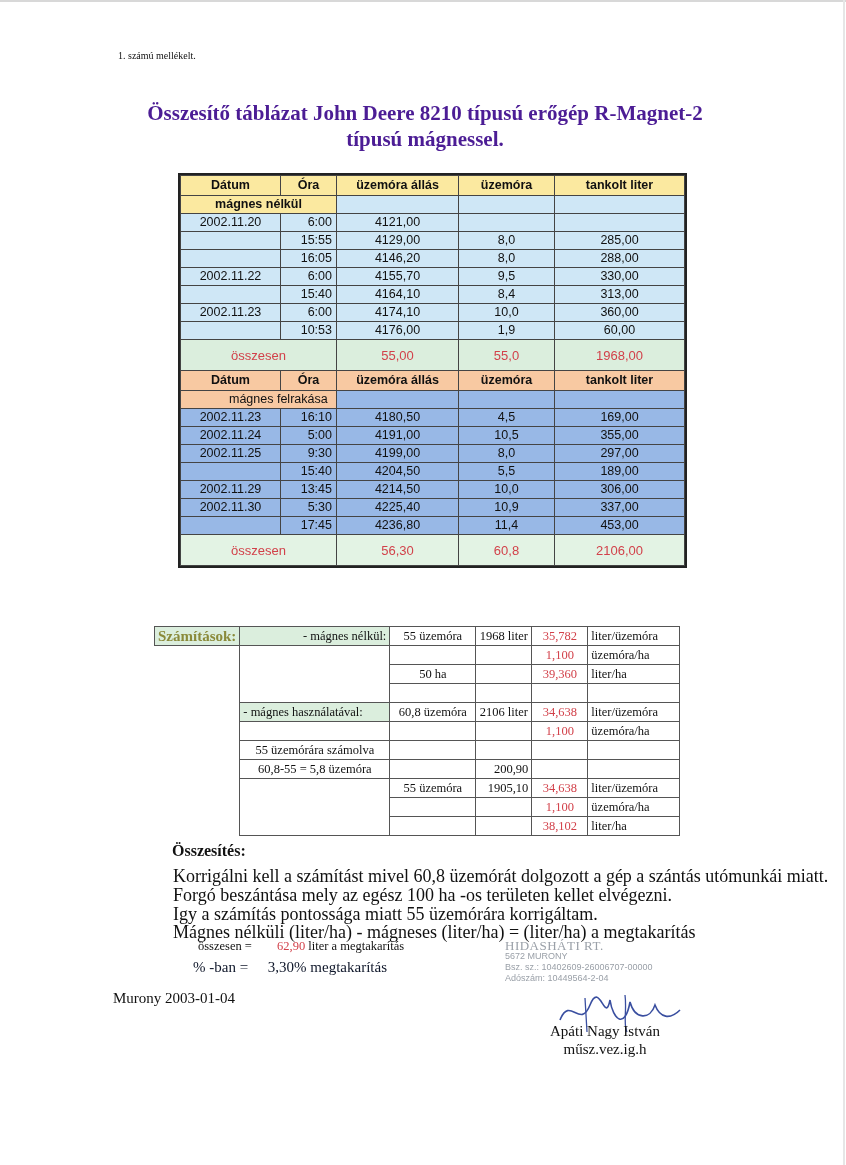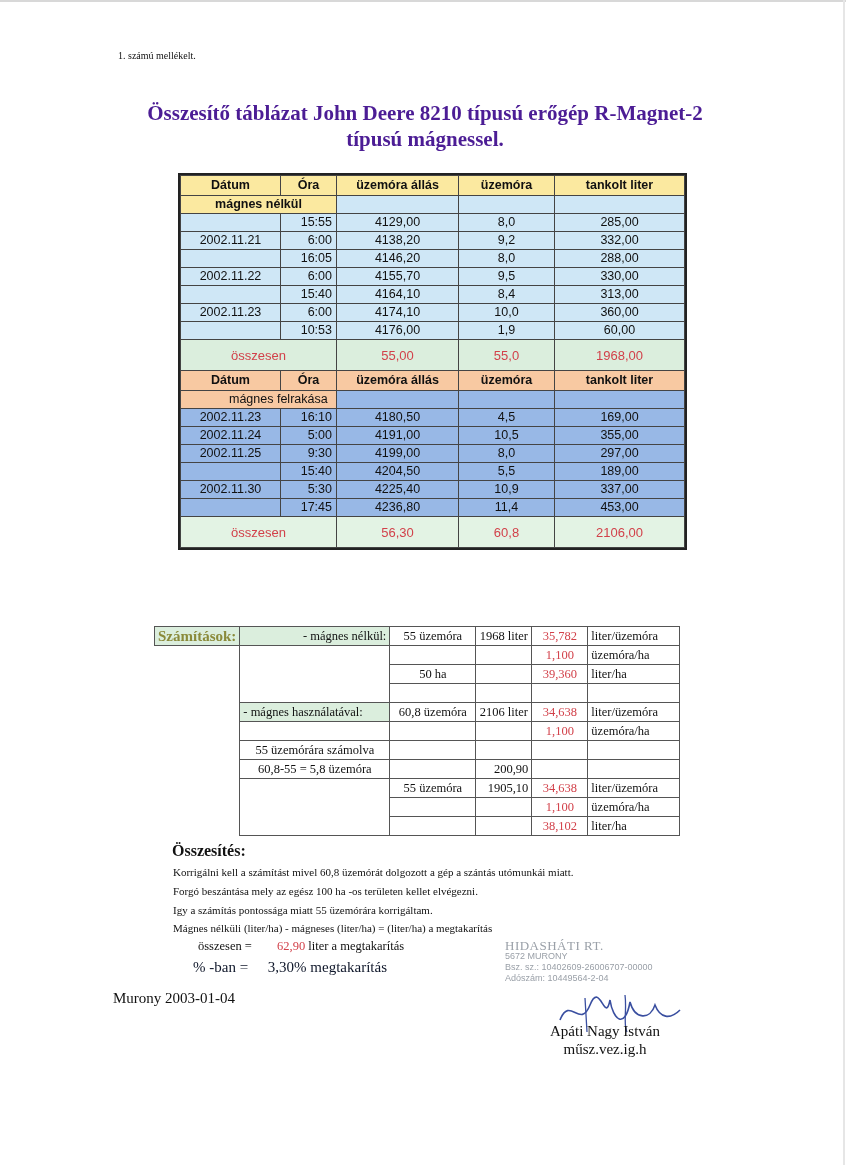--- a/index.html
+++ b/index.html
@@ -36,21 +36,21 @@
   .calc td { border:1px solid #555; height:18px; line-height:18px; padding:0 3px; white-space:nowrap; }
   .calc td.nb { border:none; }
   .calc .k1 { width:83px; } .calc .k2 { width:150px; } .calc .k3 { width:86px; }
   .calc .k4 { width:56px; } .calc .k5 { width:56px; } .calc .k6 { width:92px; }
   .calc-title { background:#dbeedd; color:#8a8a3a; font-weight:bold; font-size:15px; border:1px solid #555 !important; }
   .g { background:#dbeedd; }
   .red { color:#d2414a; text-align:center; }
   .tr { text-align:right; } .tc { text-align:center; } .tl { text-align:left; }
 
   .sum-h { position:absolute; left:172px; top:842px; font-weight:bold; font-size:16px; }
-  .para { position:absolute; left:173px; font-size:11px; }
+  .para { position:absolute; left:173px; font-size:18px; }
   .sum-line { position:absolute; left:198px; top:939px; font-size:12.5px; }
   .sum-line .v { color:#d2414a; display:inline-block; margin-left:22px; }
   .pct { position:absolute; left:193px; top:959px; font-size:15px; font-weight:normal; color:#0f172a; }
   .pct .v { margin-left:16px; }
   .place { position:absolute; left:113px; top:990px; font-size:15px; }
 
   .stamp { position:absolute; left:505px; top:940px; width:200px; text-align:left; color:#9aa0a8;
            font-family:"Liberation Sans", sans-serif; font-size:9px; line-height:11px; }
   .stamp .s1 { font-family:"Liberation Serif", serif; font-size:13px; letter-spacing:0.5px; }
   .sig { position:absolute; left:555px; top:990px; }
@@ -87,32 +87,32 @@
     </tr>
     <tr>
       <td colspan="2" class="sec-y">mágnes nélkül</td>
       <td class="empty-lb"></td>
           <td class="empty-lb"></td>
           <td class="empty-lb"></td>
     </tr>
     </tbody>
       <tbody id="rows-without">
         <tr class="lb">
+          <td class="c">2002.11.20</td>
+          <td class="r">6:00</td>
+          <td class="c">4121,00</td>
+          <td class="c"></td>
+          <td class="c"></td>
+        </tr>
+        <tr class="lb">
           <td class="c"></td>
           <td class="r">15:55</td>
           <td class="c">4129,00</td>
           <td class="c">8,0</td>
           <td class="c">285,00</td>
-        </tr>
-        <tr class="lb">
-          <td class="c">2002.11.21</td>
-          <td class="r">6:00</td>
-          <td class="c">4138,20</td>
-          <td class="c">9,2</td>
-          <td class="c">332,00</td>
         </tr>
         <tr class="lb">
           <td class="c"></td>
           <td class="r">16:05</td>
           <td class="c">4146,20</td>
           <td class="c">8,0</td>
           <td class="c">288,00</td>
         </tr>
         <tr class="lb">
           <td class="c">2002.11.22</td>
@@ -185,20 +185,27 @@
           <td class="c">4199,00</td>
           <td class="c">8,0</td>
           <td class="c">297,00</td>
         </tr>
         <tr class="db">
           <td class="c"></td>
           <td class="r">15:40</td>
           <td class="c">4204,50</td>
           <td class="c">5,5</td>
           <td class="c">189,00</td>
+        </tr>
+        <tr class="db">
+          <td class="c">2002.11.29</td>
+          <td class="r">13:45</td>
+          <td class="c">4214,50</td>
+          <td class="c">10,0</td>
+          <td class="c">306,00</td>
         </tr>
         <tr class="db">
           <td class="c">2002.11.30</td>
           <td class="r">5:30</td>
           <td class="c">4225,40</td>
           <td class="c">10,9</td>
           <td class="c">337,00</td>
         </tr>
         <tr class="db">
           <td class="c"></td>

